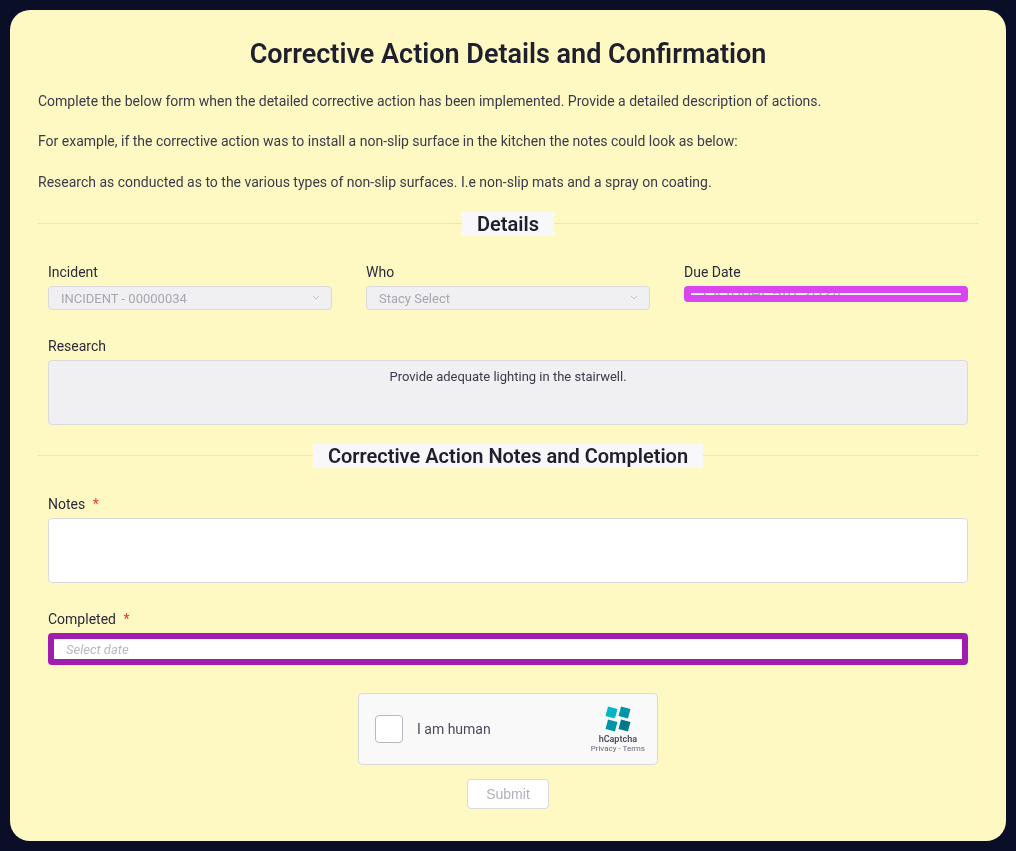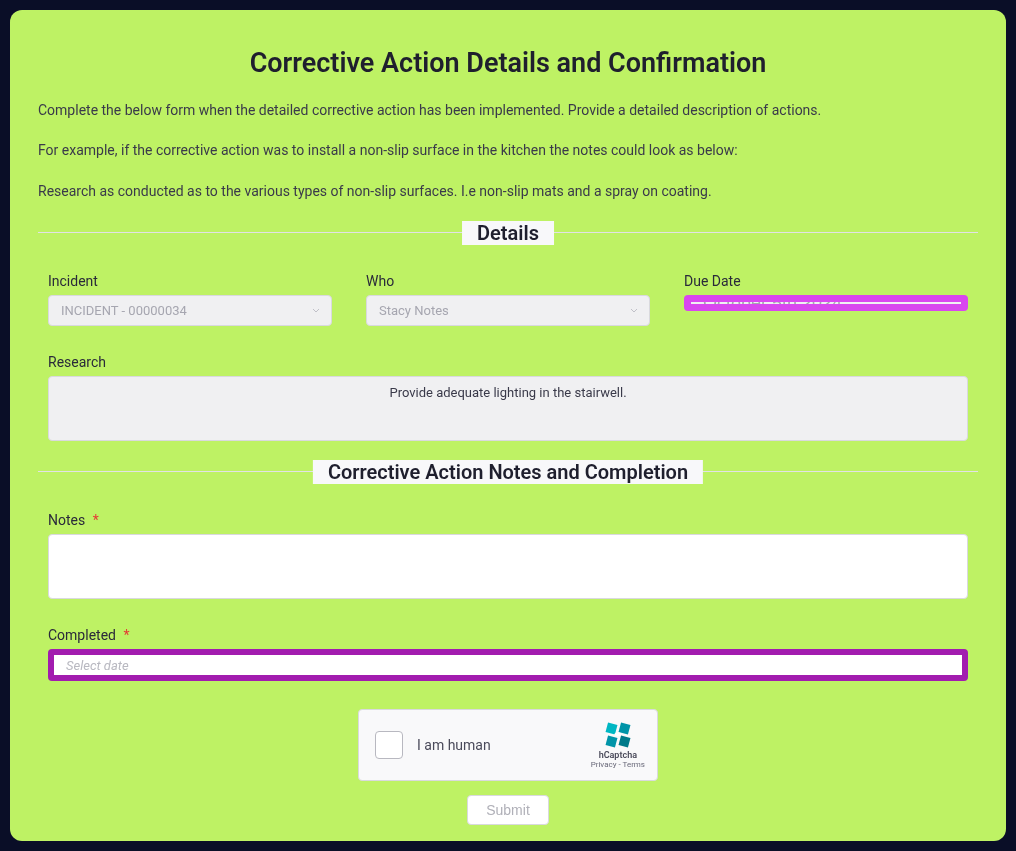--- a/index.html
+++ b/index.html
@@ -10,23 +10,23 @@
 
     body {
       font-family: -apple-system, BlinkMacSystemFont, "Segoe UI", Roboto, "Helvetica Neue", Arial, sans-serif;
       background-color: #0a0e27;
       padding: 10px;
       width: 1016px;
       height: 851px;
     }
 
     .form-container {
-      background-color: #bef264;
-      border-radius: 12px;
-      padding: 37px 28px 20px 28px;
+      background-color: #fef9c3;
+      border-radius: 20px;
+      padding: 28px 28px 20px 28px;
       width: 100%;
       height: 100%;
       overflow-y: auto;
     }
 
     .page-title {
       text-align: center;
       font-size: 27px;
       font-weight: 600;
       color: #1f1f2e;
@@ -92,21 +92,21 @@
       color: #e53935;
       margin-left: 4px;
     }
 
     .select-wrapper {
       position: relative;
     }
 
     .select-readonly {
       width: 100%;
-      height: 31px;
+      height: 24px;
       background-color: #f0f0f2;
       border: 1px solid #d9d9de;
       border-radius: 4px;
       padding: 0 30px 0 12px;
       font-size: 13px;
       color: #a6a6b0;
       appearance: none;
       cursor: not-allowed;
       overflow: hidden;
       text-overflow: ellipsis;
@@ -280,21 +280,21 @@
           <svg viewBox="0 0 24 24" fill="none" stroke="currentColor" stroke-width="2">
               <polyline points="6 9 12 15 18 9"></polyline>
             </svg>
         </span>
       </div>
     </div>
 
     <div class="field-group">
       <label class="field-label">Who</label>
       <div class="select-wrapper">
-        <div class="select-readonly">Stacy Notes</div>
+        <div class="select-readonly">Stacy Select</div>
         <span class="chevron-down">
           <svg viewBox="0 0 24 24" fill="none" stroke="currentColor" stroke-width="2">
               <polyline points="6 9 12 15 18 9"></polyline>
             </svg>
         </span>
       </div>
     </div>
 
     <div class="field-group">
       <label class="field-label">Due Date</label>

